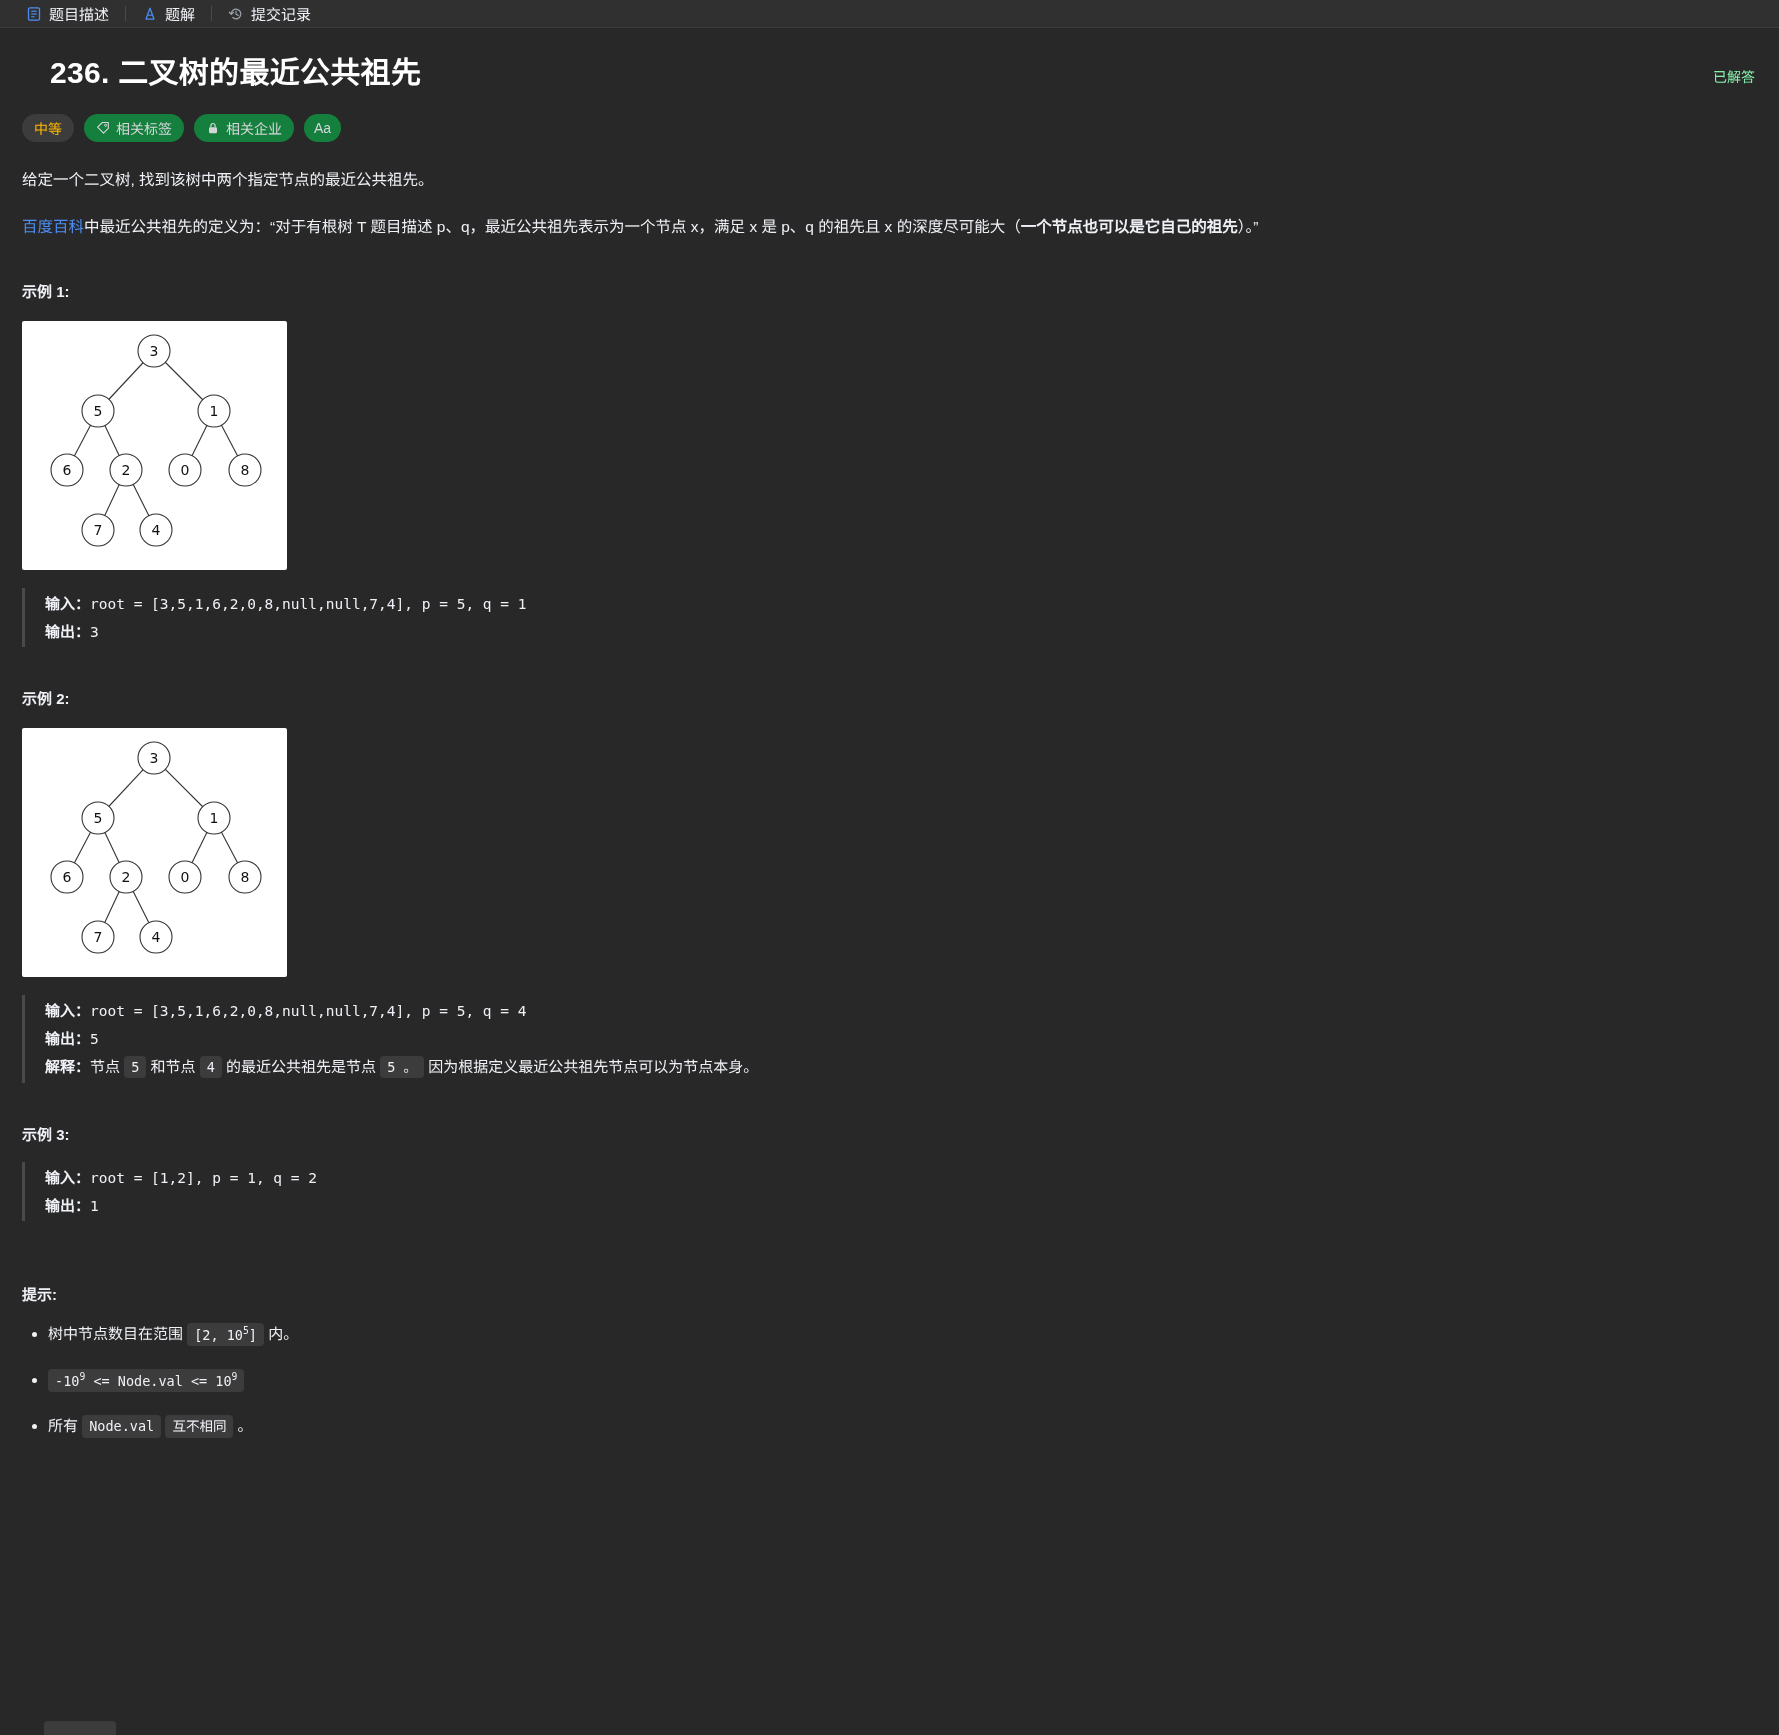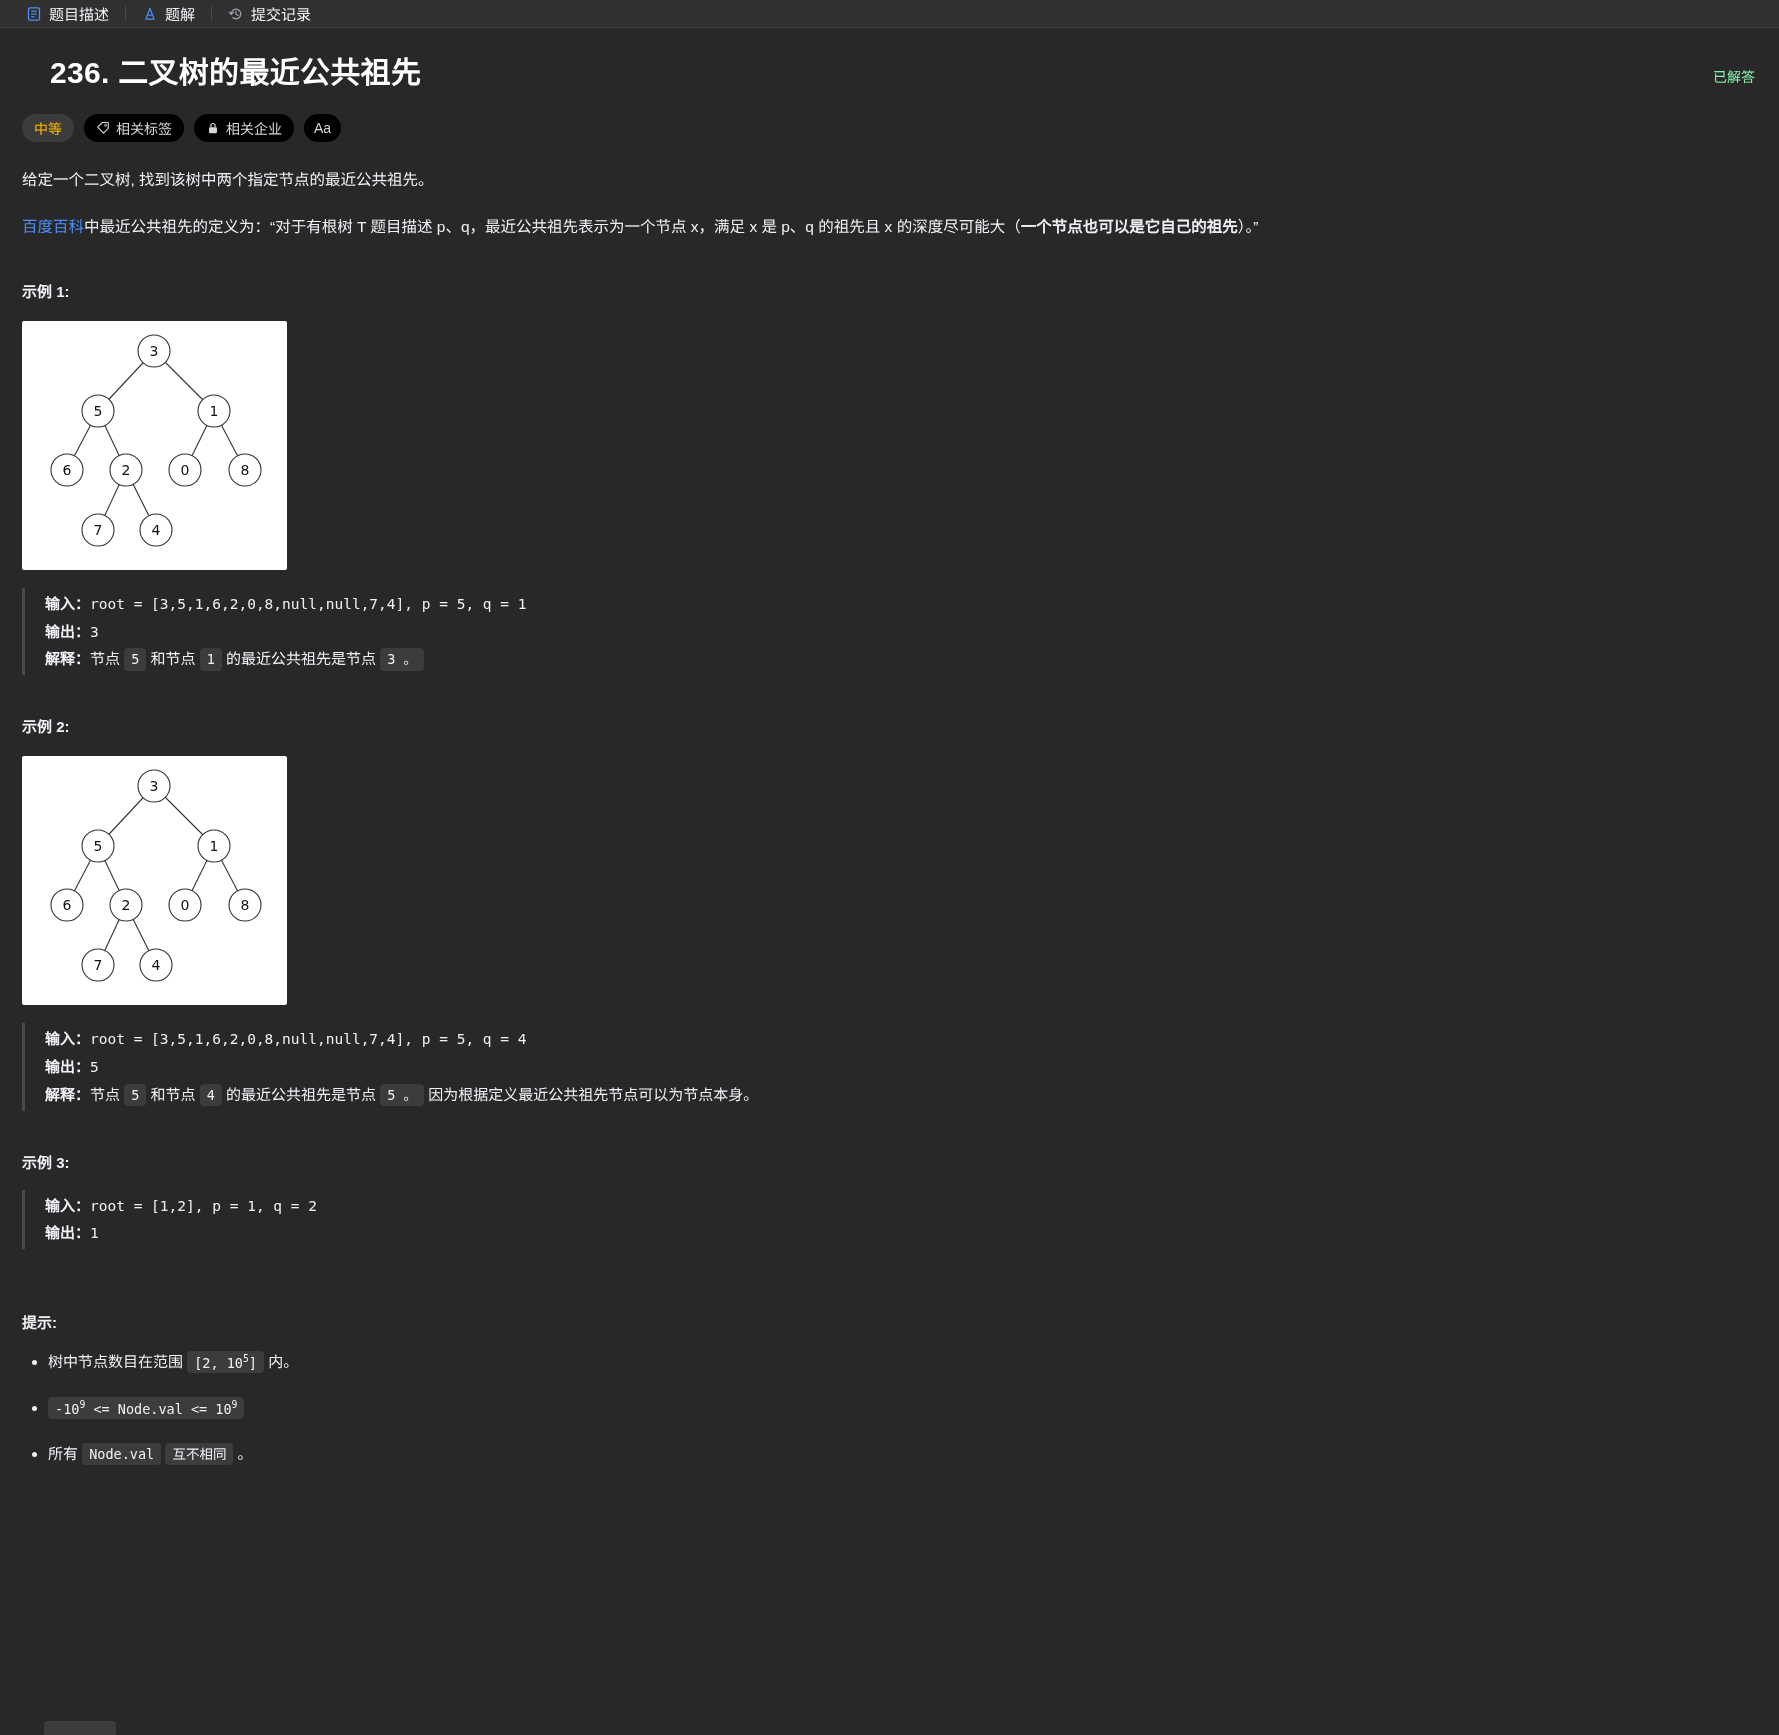--- a/index.html
+++ b/index.html
@@ -80,21 +80,21 @@
     gap: 10px;
     margin-top: 22px;
   }
   .chip {
     display: inline-flex;
     align-items: center;
     gap: 6px;
     height: 28px;
     padding: 0 12px;
     border-radius: 14px;
-    background: #000000;
+    background: #15803d;
     font-size: 14px;
     color: #d4d6da;
     cursor: pointer;
     white-space: nowrap;
   }
   .chip.difficulty { color: #ffb800; background: #3c3c3c; }
   .chip.square { padding: 0 10px; }
   .chip svg { display: block; }
 
   
@@ -297,28 +297,20 @@
       </g>
     </svg>
   </div>
 
   <div class="example-pre">
     <div>
       <span class="k">输入：</span><span class="mono">root = [3,5,1,6,2,0,8,null,null,7,4], p = 5, q = 1</span>
     </div>
     <div>
       <span class="k">输出：</span><span class="mono">3</span>
-    </div>
-    <div>
-      <span class="k">解释：</span><span>节点</span>
-      <span class="inline-code">5</span>
-      <span>和节点</span>
-      <span class="inline-code">1</span>
-      <span>的最近公共祖先是节点</span>
-      <span class="inline-code">3 。</span>
     </div>
   </div>
 
   <div class="section-title">示例 2:</div>
 
   <div class="tree-img">
     <svg width="265" height="249" viewBox="0 0 265 249">
       <g stroke="#333" stroke-width="1.1" fill="none">
         <line x1="132" y1="30" x2="76" y2="90"></line>
         <line x1="132" y1="30" x2="192" y2="90"></line>

